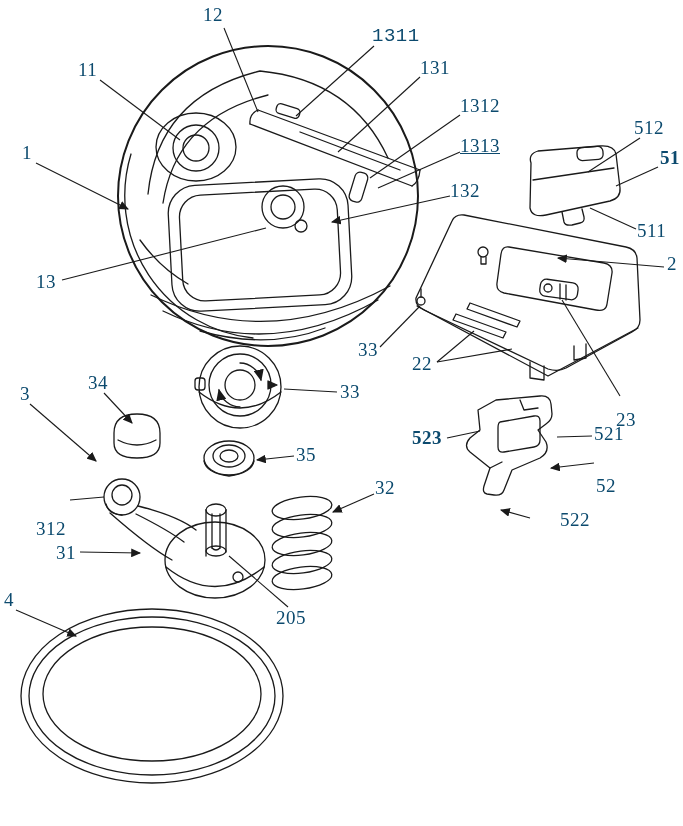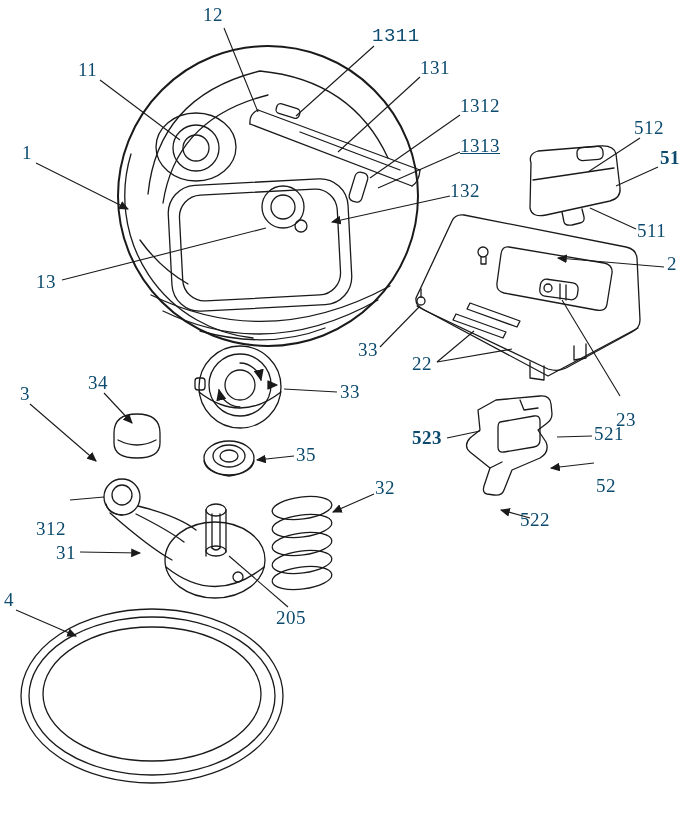--- a/index.html
+++ b/index.html
@@ -217,15 +217,15 @@
       <div class="part-label" style="left: 20px; top: 384px;">3</div>
       <div class="part-label" style="left: 296px; top: 445px;">35</div>
       <div class="part-label" style="left: 36px; top: 519px;">312</div>
       <div class="part-label" style="left: 56px; top: 543px;">31</div>
       <div class="part-label" style="left: 360px; top: 478px; margin-left: 15px;">32</div>
       <div class="part-label" style="left: 276px; top: 608px;">205</div>
       <div class="part-label" style="left: 4px; top: 590px;">4</div>
       <div class="part-label" style="left: 412px; top: 428px; font-weight: bold;">523</div>
       <div class="part-label" style="left: 594px; top: 424px;">521</div>
       <div class="part-label" style="left: 596px; top: 452px; margin-top: 24px;">52</div>
-      <div class="part-label" style="left: 520px; top: 510px;">522</div>
+      <div class="part-label" style="left: 560px; top: 510px;">522</div>
     </div>
 </div>
 
 </body></html>

